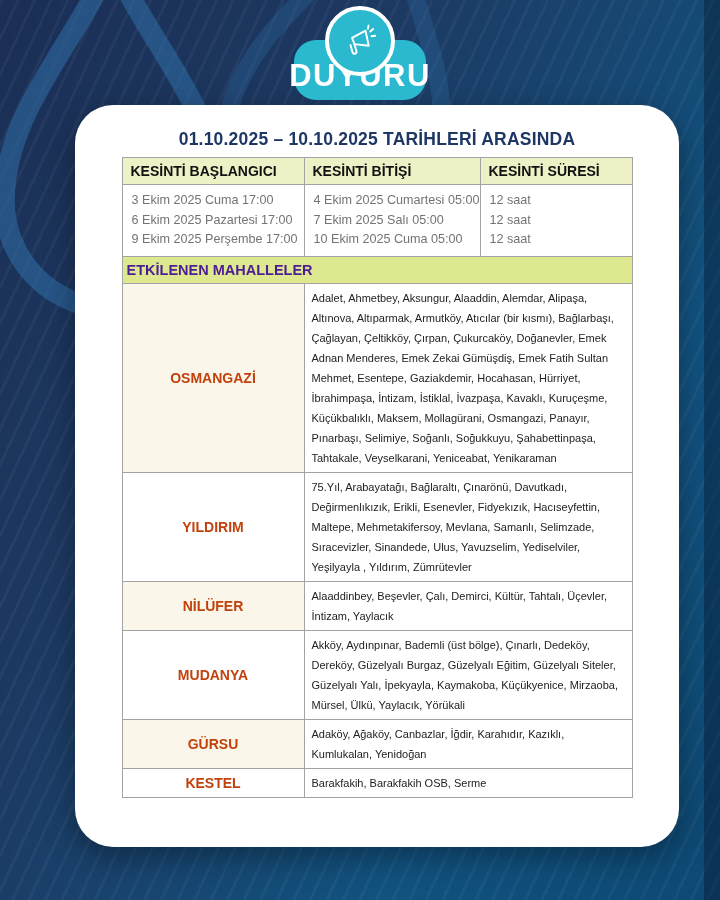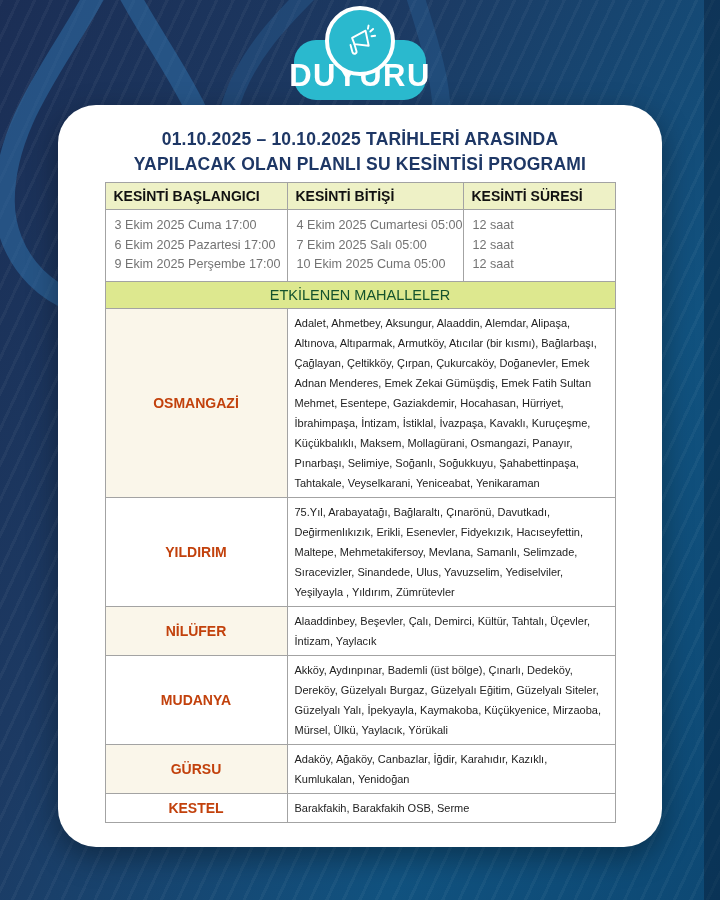--- a/index.html
+++ b/index.html
@@ -14,21 +14,21 @@
     pointer-events:none;
   }
   .bg-right-strip{
     position:absolute;top:0;right:0;width:16px;height:100%;
     background:rgba(6,18,40,0.38);
   }
   .drop{position:absolute;pointer-events:none;}
   .drop1{left:-28px;top:-50px;opacity:.55;}
   .drop2{left:205px;top:-110px;opacity:.3;transform:rotate(14deg);}
   .card{
-    position:absolute;left:58px;top:105px;width:604px;height:742px;
+    position:absolute;left:75px;top:105px;width:604px;height:742px;
     background:#ffffff;border-radius:38px;
     box-shadow:0 10px 30px rgba(0,0,0,0.35);
   }
   .badge{
     position:absolute;left:50%;top:40px;transform:translateX(-50%);
     width:132px;height:60px;background:#2ab9ce;border-radius:22px;
     display:flex;align-items:center;justify-content:center;
     padding-top:12px;box-sizing:border-box;z-index:3;
   }
   .badge span{
@@ -50,22 +50,22 @@
     table-layout:fixed;
   }
   .tbl td,.tbl th{border:1px solid #a3a3a3;box-sizing:border-box;}
   .tbl th{
     background:#eef1c6;text-align:left;padding:5px 8px;
     font-size:14px;font-weight:bold;color:#111;height:27px;
   }
   td.dates{vertical-align:top;padding:6px 9px;font-size:12.6px;color:#737373;}
   td.dates .line{line-height:19.5px;white-space:nowrap;}
   td.band{
-    background:#dde88f;text-align:center;font-weight:normal;
-    font-size:14.5px;color:#14532d;padding:5px 4px;
+    background:#dde88f;font-weight:bold;
+    font-size:14.5px;color:#4c1d95;padding:5px 4px;
   }
   td.dname{
     width:182px;text-align:center;vertical-align:middle;
     font-weight:bold;font-size:14px;color:#c2410c;background:#ffffff;
   }
   td.dname.cream{background:#faf6ea;}
   td.dlist{
     padding:4px 7px;font-size:11px;line-height:20px;color:#222;
     vertical-align:middle;
   }
@@ -93,21 +93,20 @@
     <path d="M34 8.5 l0.8 -4"></path>
   </svg>
 </div>
 <div class="badge">
   <span>DUYURU</span>
 </div>
 
 <div class="card">
   <h1 class="title">
     <span>01.10.2025 – 10.10.2025 TARİHLERİ ARASINDA</span><br>
-    <span>YAPILACAK OLAN PLANLI SU KESİNTİSİ PROGRAMI</span>
   </h1>
 
   <table class="tbl">
     <colgroup>
         <col style="width:182px">
         <col style="width:176px">
         <col style="width:152px">
       </colgroup>
     <thead>
       <tr>

